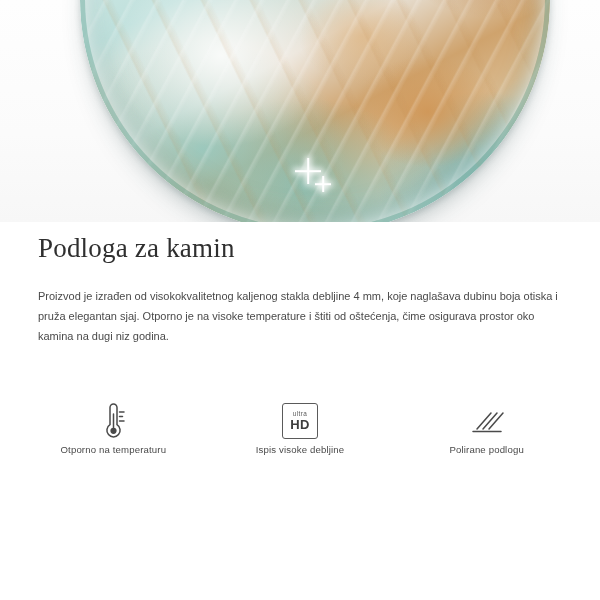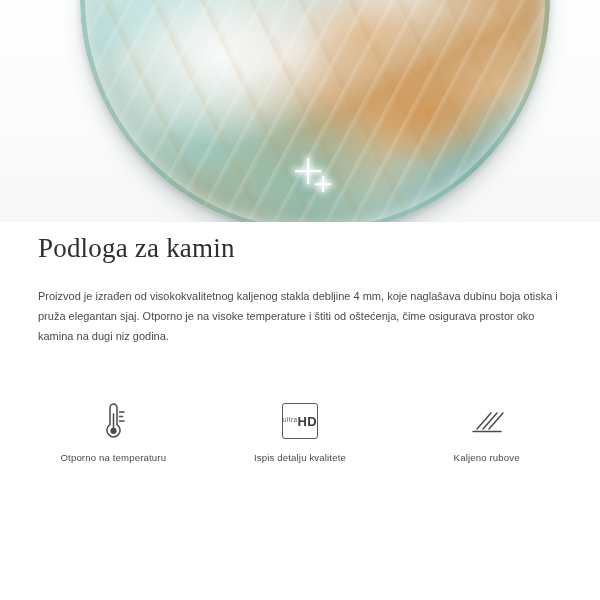--- a/index.html
+++ b/index.html
@@ -156,33 +156,33 @@
     justify-content: flex-start;
   }
   .feature-icon {
     height: 46px;
     display: flex;
     align-items: center;
     justify-content: center;
     color: #4a4a4a;
   }
   .feature-label {
-    margin-top: 8px;
+    margin-top: 0;
     font-size: 9.6px;
     color: #4a4a4a;
     text-align: center;
     letter-spacing: 0.15px;
   }
   .hd-box {
     width: 34px;
     height: 34px;
     border: 1.6px solid #5a5a5a;
     border-radius: 3px;
     display: flex;
-    flex-direction: row;
+    flex-direction: column;
     align-items: center;
     justify-content: center;
     line-height: 1;
   }
   .hd-ultra {
     font-size: 6.4px;
     letter-spacing: 0.4px;
     color: #5a5a5a;
     margin-bottom: 1px;
   }
@@ -233,35 +233,35 @@
       <div class="feature-label">Otporno na temperaturu</div>
     </div>
 
     <div class="feature">
       <div class="feature-icon">
         <div class="hd-box">
           <span class="hd-ultra">ultra</span>
           <span class="hd-hd">HD</span>
         </div>
       </div>
-      <div class="feature-label">Ispis detalju kvalitete</div>
+      <div class="feature-label">Ispis visoke debljine</div>
     </div>
 
 
 
     <div class="feature">
       <div class="feature-icon">
         <svg width="40" height="38" viewBox="0 0 40 38" fill="none" stroke="#4a4a4a" stroke-width="1.5" stroke-linecap="round">
           <line x1="10" y1="27" x2="24" y2="11"></line>
           <line x1="16" y1="27" x2="30" y2="11"></line>
           <line x1="22" y1="27" x2="36" y2="11"></line>
           <line x1="6" y1="29.5" x2="34" y2="29.5"></line>
         </svg>
       </div>
-      <div class="feature-label">Kaljeno rubove</div>
+      <div class="feature-label">Polirane podlogu</div>
     </div>
 
     <div class="feature">
       <div class="feature-icon">
         <svg width="40" height="42" viewBox="0 0 40 42" fill="none" stroke="#4a4a4a" stroke-width="1.5" stroke-linecap="round" stroke-linejoin="round">
           <line x1="20" y1="4" x2="20" y2="13"></line>
           <polyline points="16,9.5 20,13.5 24,9.5"></polyline>
           <line x1="7" y1="16" x2="33" y2="16"></line>
           <line x1="7" y1="26" x2="33" y2="26"></line>
           <line x1="9" y1="25" x2="14" y2="17"></line>

